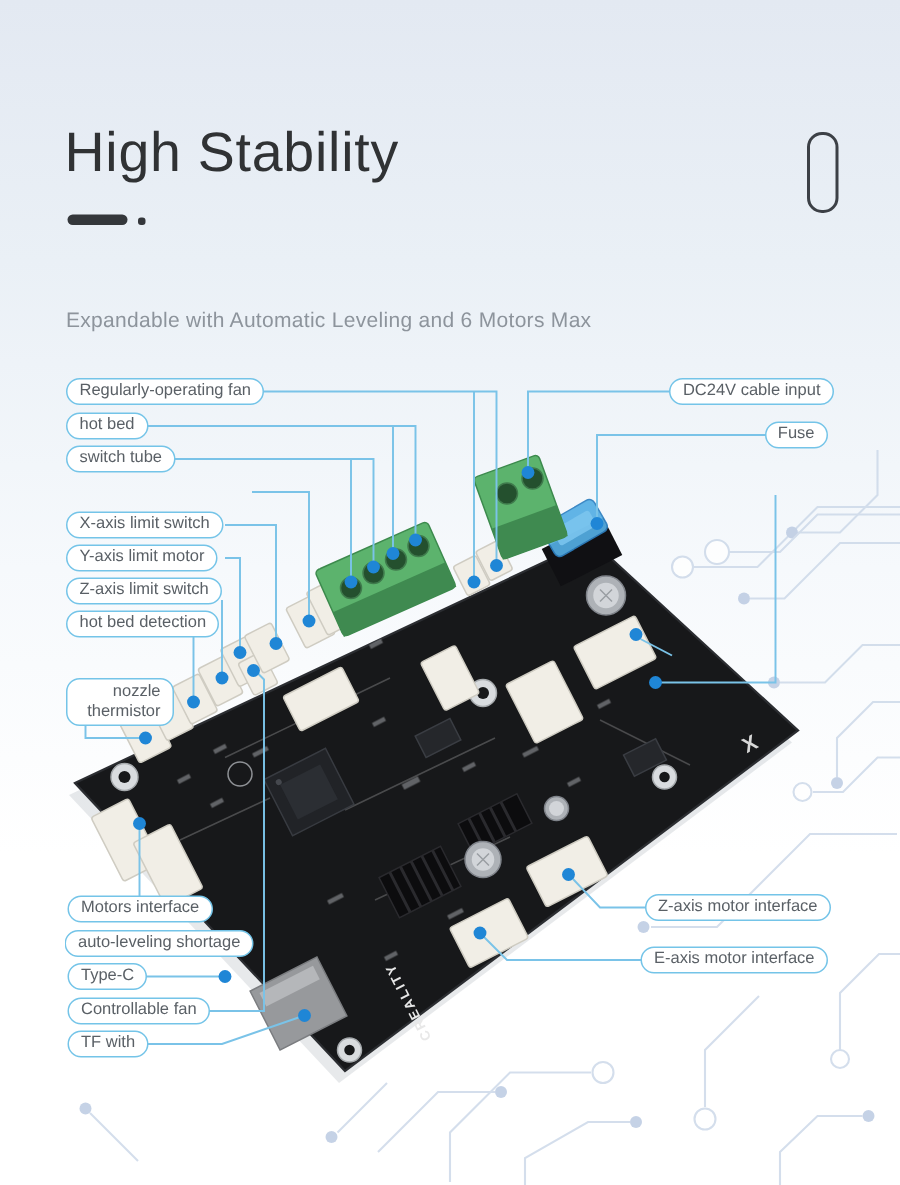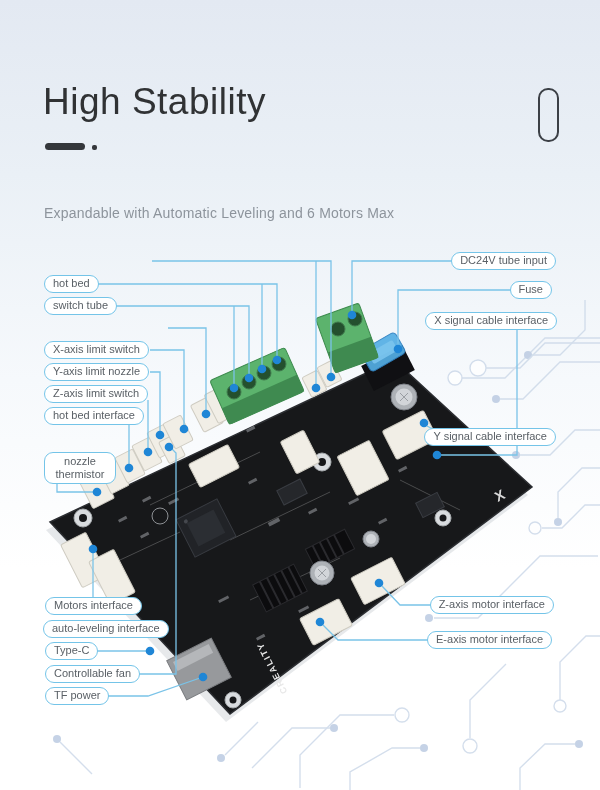--- a/index.html
+++ b/index.html
@@ -18,21 +18,21 @@
   .capsule{
     position:absolute;left:538px;top:88px;width:17px;height:50px;
     border:2px solid #3c4046;border-radius:10px;background:transparent;
   }
   .scene{position:absolute;left:0;top:0;}
   .lbl{
     position:absolute;background:#fff;border:1.3px solid #74c4e8;border-radius:10px;
     padding:1px 8px 2px;font-size:11px;line-height:13px;color:#5a6066;white-space:nowrap;
     z-index:5;
   }
-  .lbl.wrap{white-space:normal;width:54px;text-align:center;border-radius:9px;padding:2px 8px;}
+  .lbl.wrap{white-space:normal;width:54px;text-align:right;border-radius:9px;padding:2px 8px;}
 </style>
 </head>
 <body>
 
 <div class="stage">
 
   <svg class="scene" width="600" height="790" viewBox="0 0 600 790">
 
     <g stroke="#cdd9e9" stroke-width="1.4" fill="none" opacity="0.85">
       <path d="M600,338 H545 L505,378 H462"></path>
@@ -255,33 +255,32 @@
       <circle cx="320" cy="622" r="4.3"></circle>
     </g>
   </svg>
 
   <div class="title">High Stability</div>
   <div class="title-dash"></div>
   <div class="title-dot"></div>
   <div class="subtitle">Expandable with Automatic Leveling and 6 Motors Max</div>
   <div class="capsule"></div>
 
+  <div class="lbl" style="left:44px;top:252px">Regularly-operating fan</div>
   <div class="lbl" style="left:44px;top:275px">hot bed</div>
   <div class="lbl" style="left:44px;top:297px">switch tube</div>
   <div class="lbl" style="left:44px;top:341px">X-axis limit switch</div>
-  <div class="lbl" style="left:44px;top:363px">Y-axis limit nozzle</div>
+  <div class="lbl" style="left:44px;top:363px">Y-axis limit motor</div>
   <div class="lbl" style="left:44px;top:385px">Z-axis limit switch</div>
-  <div class="lbl" style="left:44px;top:407px">hot bed interface</div>
+  <div class="lbl" style="left:44px;top:407px">hot bed detection</div>
   <div class="lbl wrap" style="left:44px;top:452px">nozzle thermistor</div>
   <div class="lbl" style="left:45px;top:597px">Motors interface</div>
-  <div class="lbl" style="left:43px;top:620px">auto-leveling interface</div>
+  <div class="lbl" style="left:43px;top:620px">auto-leveling shortage</div>
   <div class="lbl" style="left:45px;top:642px">Type-C</div>
   <div class="lbl" style="left:45px;top:665px">Controllable fan</div>
-  <div class="lbl" style="left:45px;top:687px">TF power</div>
-
-  <div class="lbl" style="right:44px;top:252px">DC24V tube input</div>
+  <div class="lbl" style="left:45px;top:687px">TF with</div>
+
+  <div class="lbl" style="right:44px;top:252px">DC24V cable input</div>
   <div class="lbl" style="right:48px;top:281px">Fuse</div>
-  <div class="lbl" style="right:43px;top:312px">X signal cable interface</div>
-  <div class="lbl" style="right:44px;top:428px">Y signal cable interface</div>
   <div class="lbl" style="right:46px;top:596px">Z-axis motor interface</div>
   <div class="lbl" style="right:48px;top:631px">E-axis motor interface</div>
 
 </div>
 
 </body></html>

